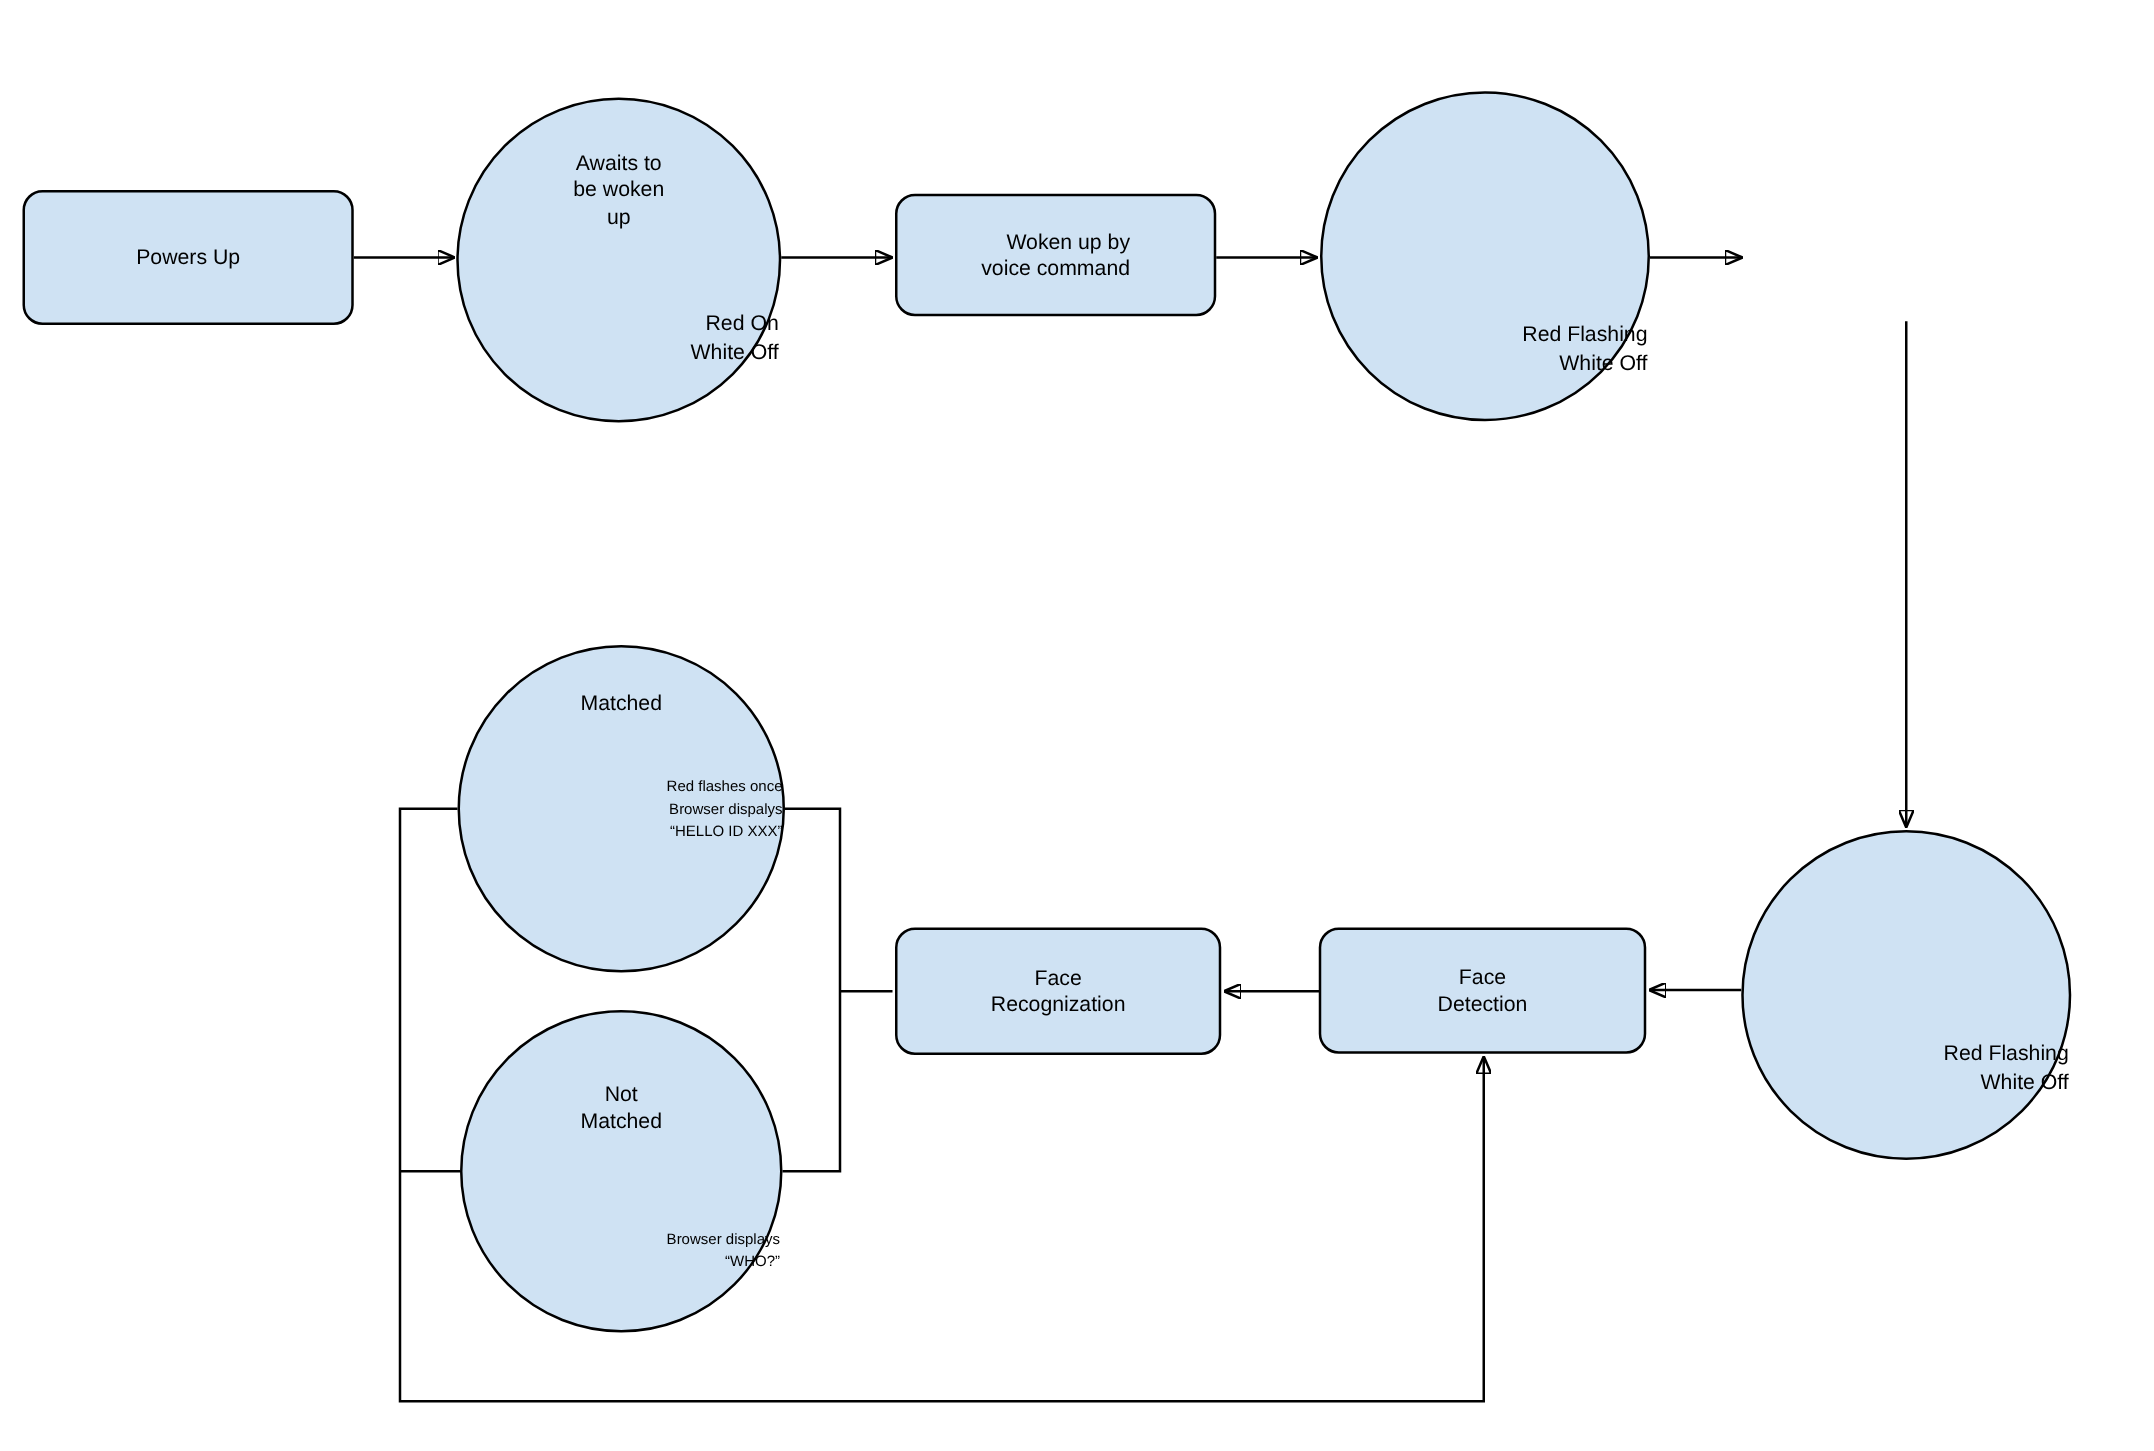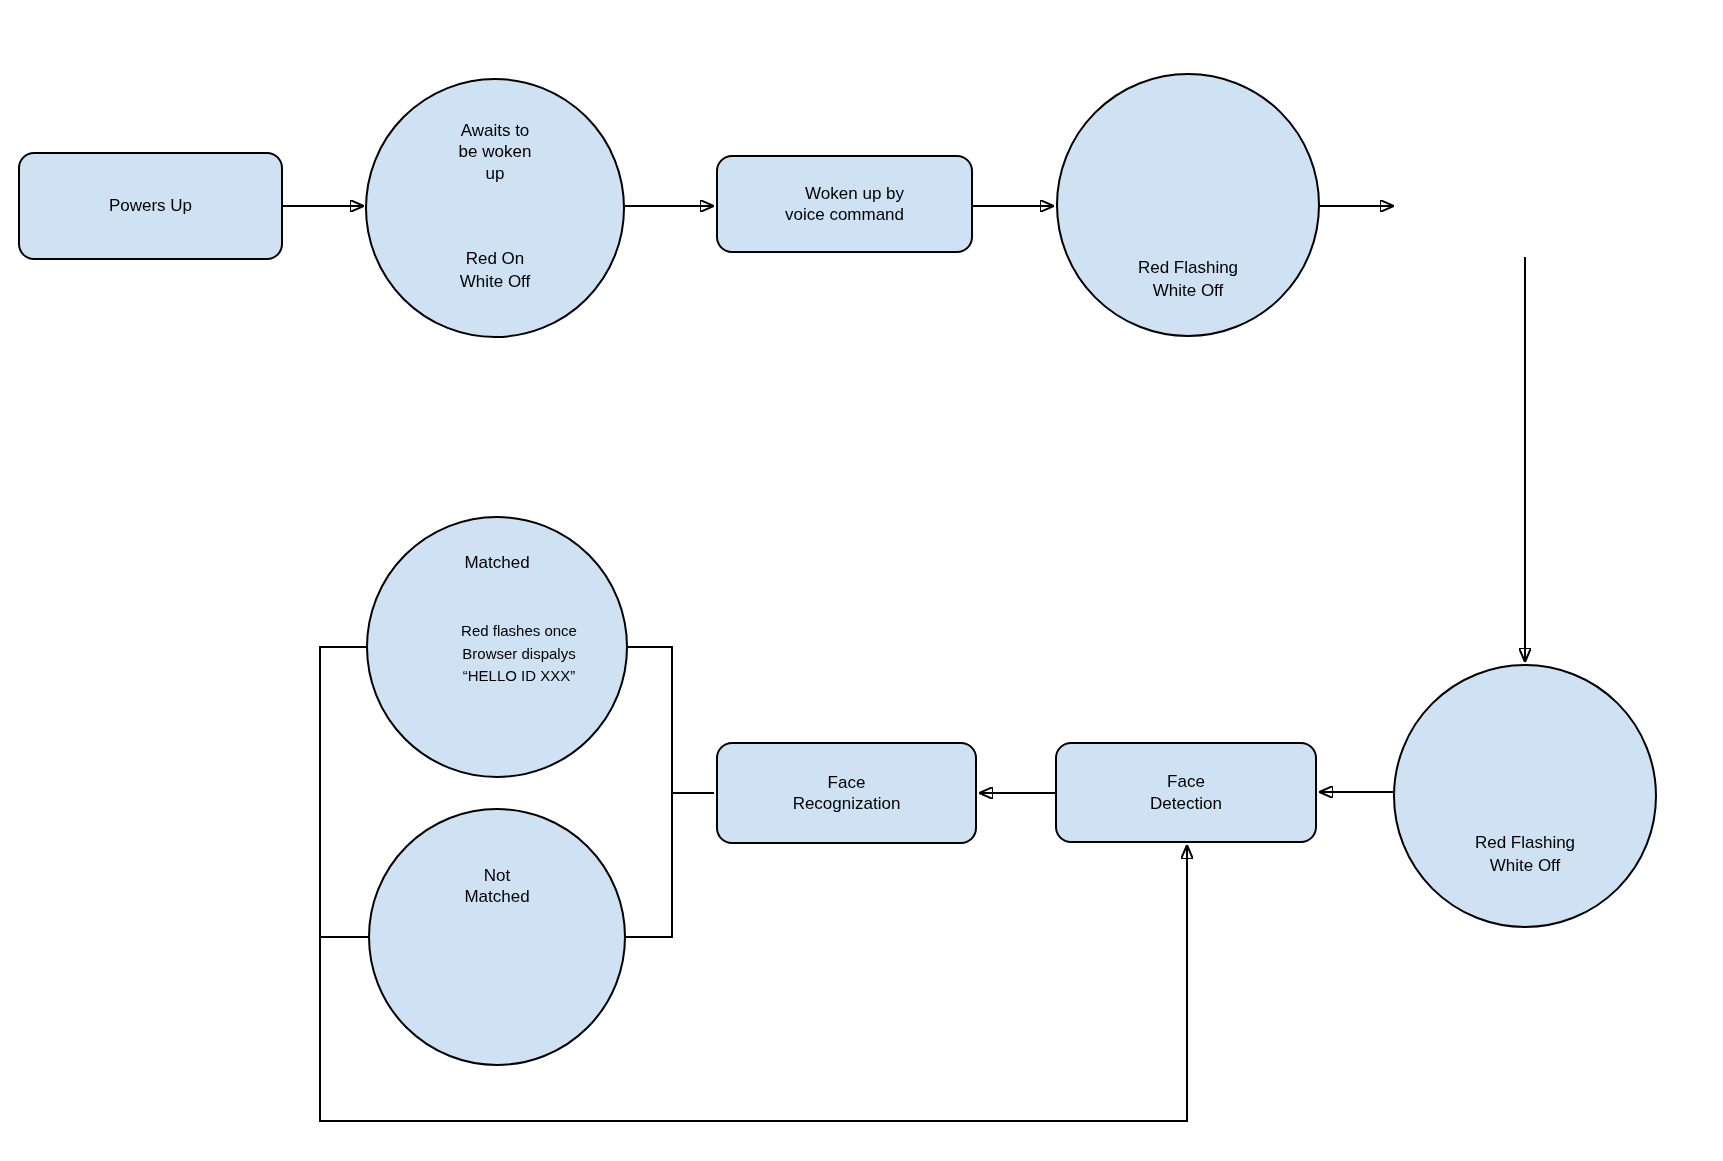--- a/index.html
+++ b/index.html
@@ -47,23 +47,23 @@
     position: absolute;
     left: 0; right: 0;
     text-align: center;
   }
   .status {
     position: absolute;
     left: 0; right: 0;
     font-size: 17px;
     line-height: 1.35;
     white-space: pre-line;
-    text-align: center;
+    text-align: right;
   }
-  .status.small { font-size: 15px; line-height: 1.5; padding-left: 44px; }
+  .status.small { font-size: 12px; line-height: 1.5; padding-left: 44px; }
 
   
   .n-powers      { left: 18px;   top: 152px; width: 265px; height: 108px; }
   .n-awaitswake  { left: 365px;  top: 78px;  width: 260px; height: 260px; }
   .n-awaitswake .label  { top: 40px; }
   .n-awaitswake .status { top: 168px; }
   .n-woken       { left: 716px;  top: 155px; width: 257px; height: 98px; text-align: right; }
   .n-awaitsnet   { left: 1056px; top: 73px;  width: 264px; height: 264px; }
   .n-awaitsnet .label  { top: 75px; }
   .n-awaitsnet .status { top: 182px; }
@@ -145,15 +145,17 @@
   <div class="node circle n-matched">
     <span class="label">Matched</span>
     <span class="status small">Red flashes once
 Browser dispalys
 “HELLO ID XXX”</span>
   </div>
 
   <div class="node circle n-notmatched">
     <span class="label">Not
 Matched</span>
+    <span class="status small">Browser displays
+“WHO?”</span>
   </div>
 
 </div>
 
 </body></html>

